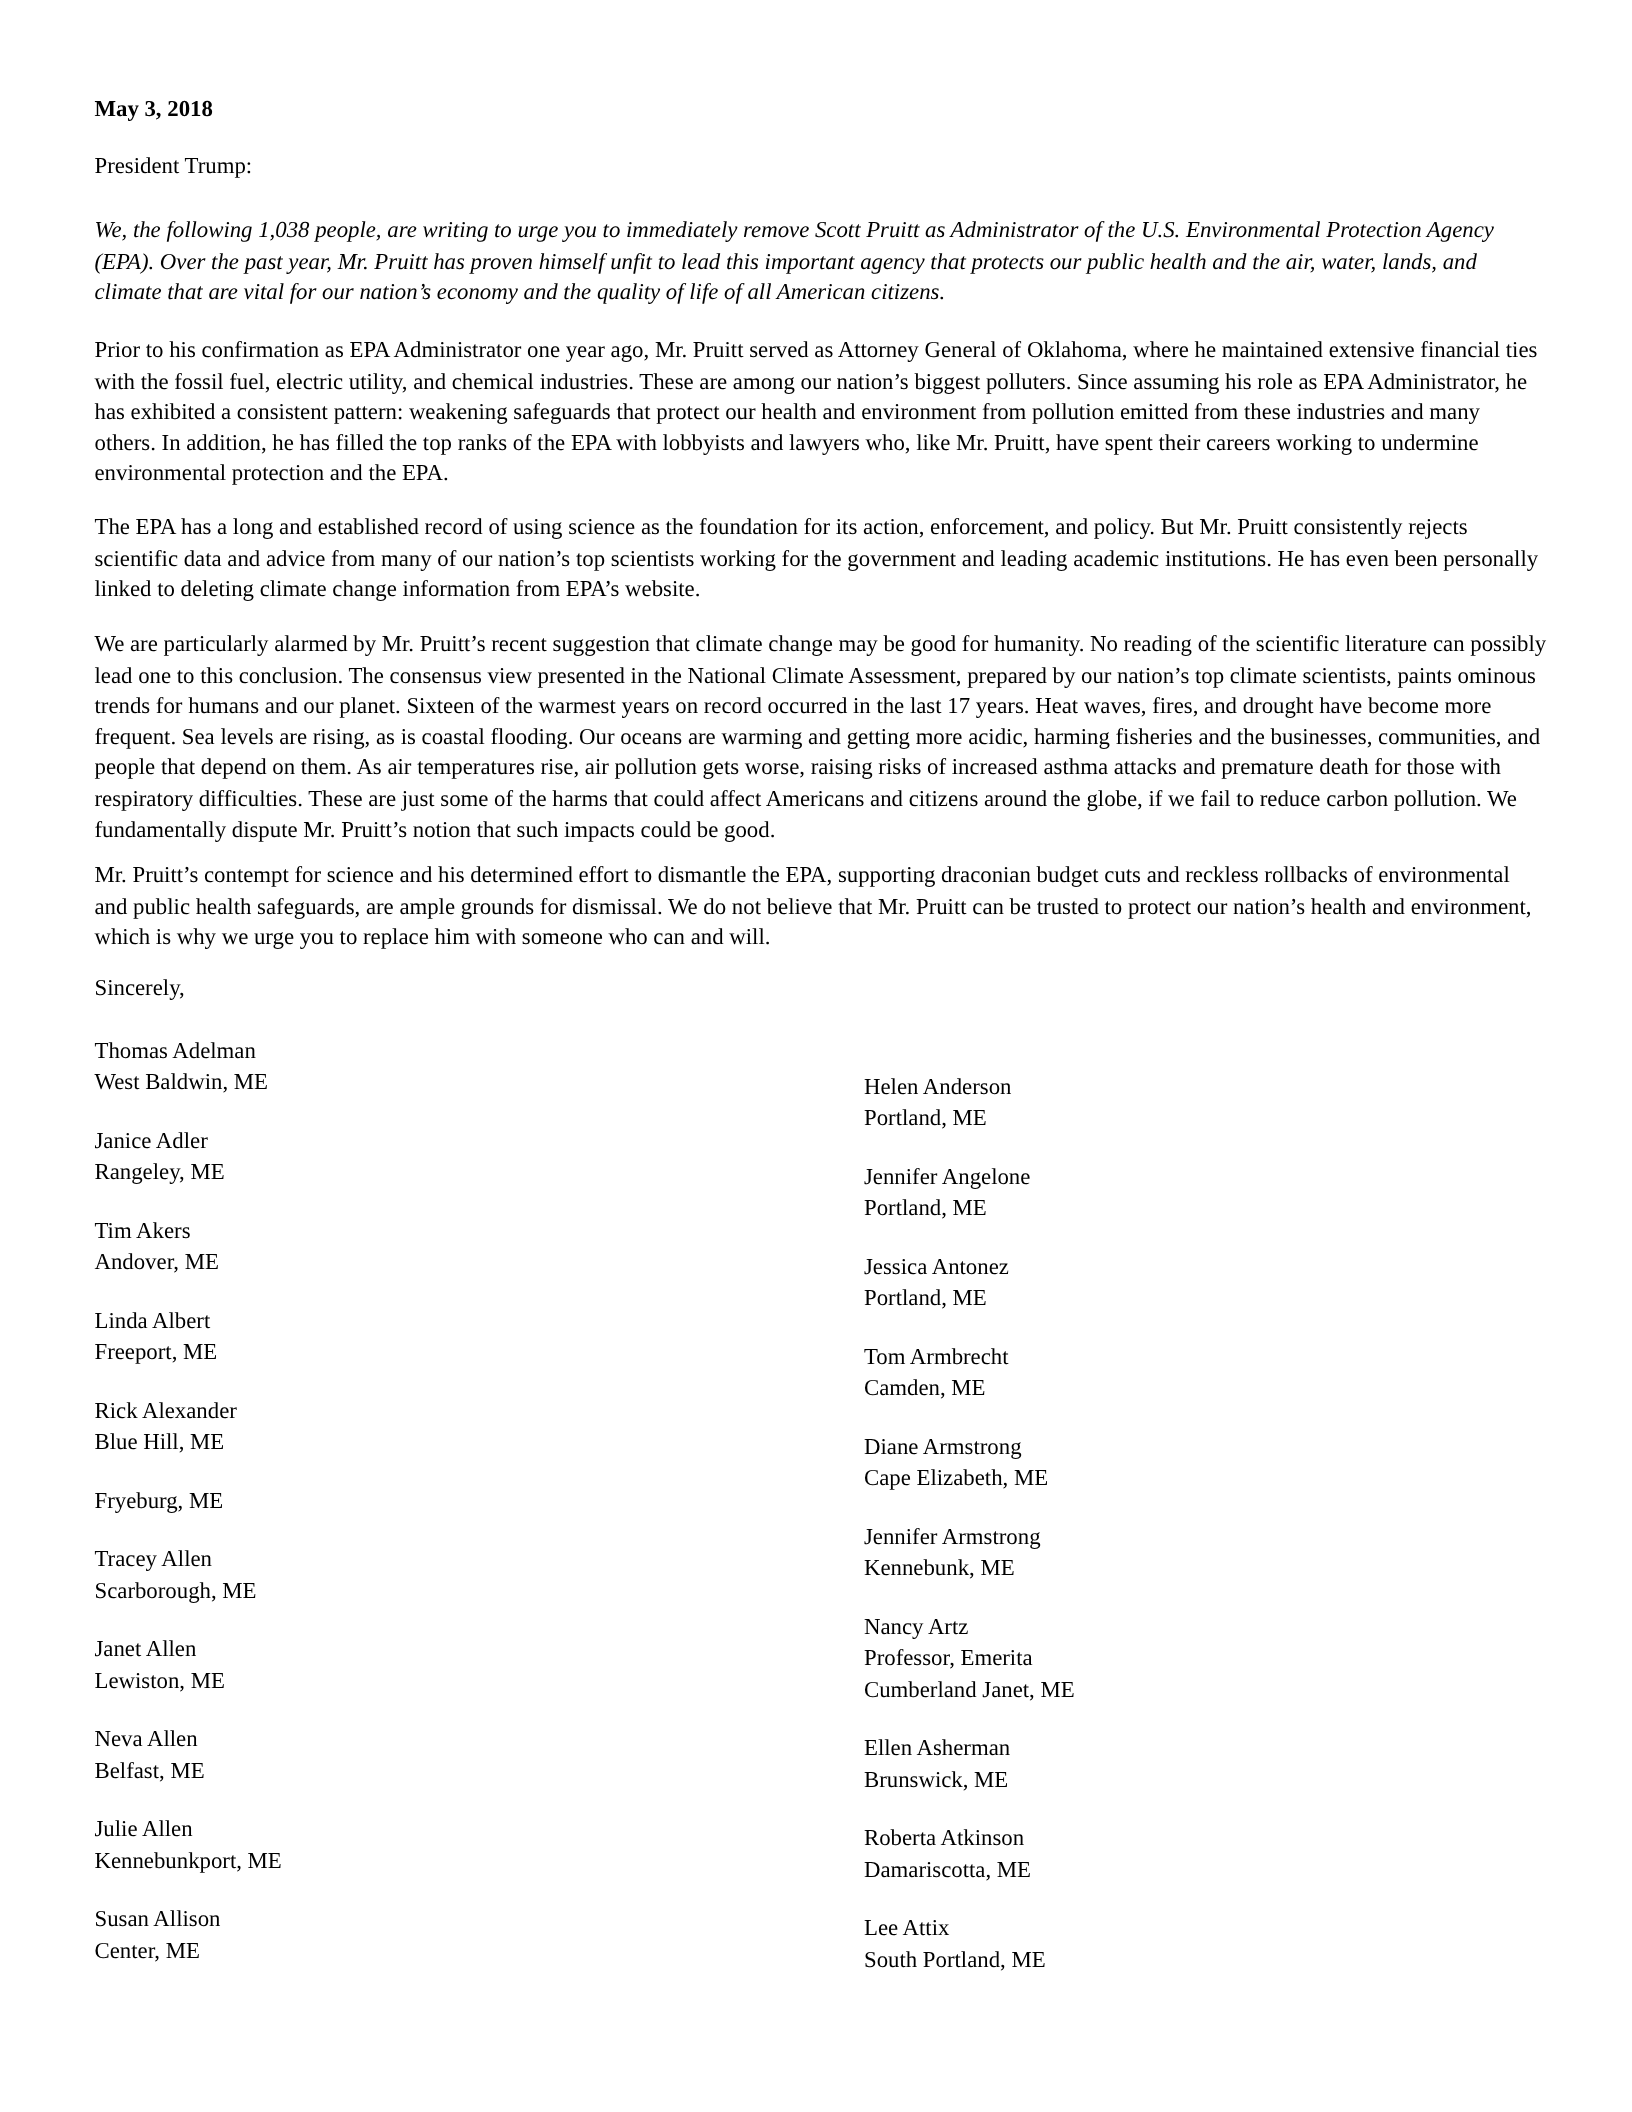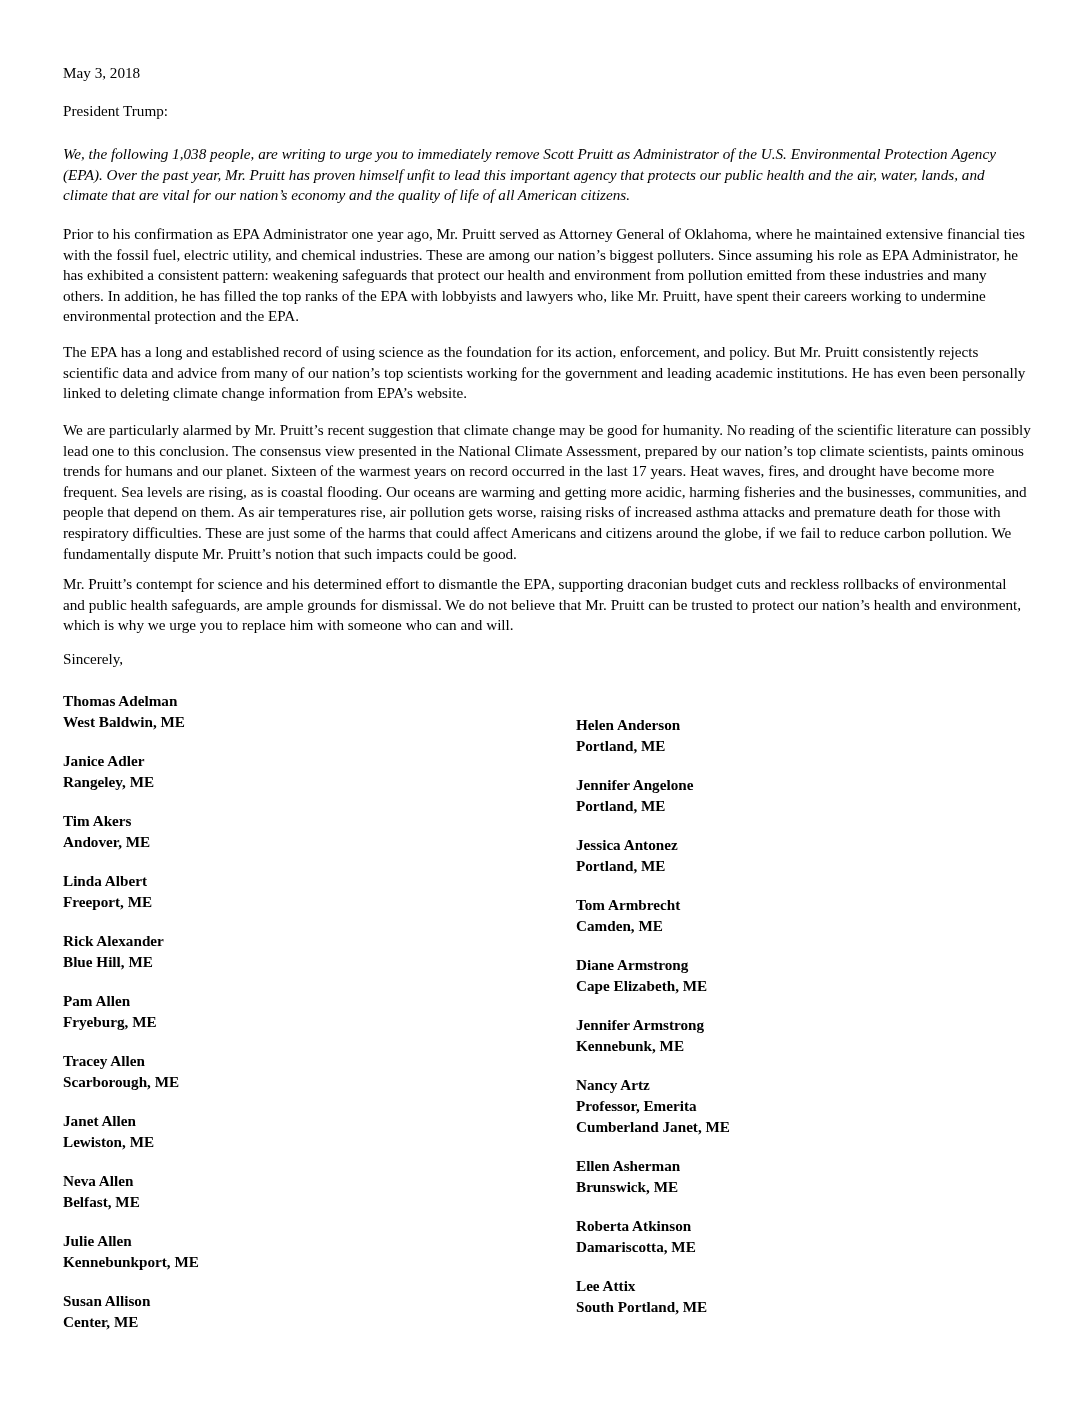--- a/index.html
+++ b/index.html
@@ -3,33 +3,33 @@
   <meta charset="utf-8">
   <style>
     html, body { margin: 0; padding: 0; background: #ffffff; }
     body {
       width: 1088px; height: 1408px; position: relative; overflow: hidden;
       font-family: "Liberation Serif", "DejaVu Serif", serif;
       color: #000000;
       font-size: 15.2px;
     }
     .page { position: absolute; left: 63px; top: 62px; width: 968px; }
-    .date { position: absolute; left: 0; top: 0; line-height: 21px; }
+    .date { position: absolute; left: 0; top: 0; line-height: 21px; font-weight: bold; }
     .salutation { position: absolute; left: 0; top: 38px; line-height: 21px; }
     .para { position: absolute; left: 0; width: 968px; line-height: 20.6px; margin: 0; }
     .p1 { top: 82px; font-style: italic; }
     .p2 { top: 162px; }
     .p3 { top: 280px; }
     .p4 { top: 358px; }
     .p5 { top: 512px; }
     .closing { position: absolute; left: 0; top: 586px; line-height: 21px; }
     .col { position: absolute; top: 628px; width: 400px; }
     .col-left { left: 0; }
     .col-right { left: 513px; margin-top: 24px; }
-    .sig { line-height: 21.2px; margin-bottom: 17.6px; font-weight: bold; }
+    .sig { line-height: 21.2px; margin-bottom: 17.6px; }
     .sig div { white-space: nowrap; }
   </style>
 </head>
 <body>
 
 <div class="page">
   <div class="date">May 3, 2018</div>
   <div class="salutation">President Trump:</div>
 
   <p class="para p1">We, the following 1,038 people, are writing to urge you to immediately remove Scott Pruitt as Administrator of the U.S. Environmental Protection Agency (EPA). Over the past year, Mr. Pruitt has proven himself unfit to lead this important agency that protects our public health and the air, water, lands, and climate that are vital for our nation’s economy and the quality of life of all American citizens.</p>
@@ -55,21 +55,20 @@
       </div>
     <div class="sig">
         <div>Linda Albert</div>
         <div>Freeport, ME</div>
       </div>
     <div class="sig">
         <div>Rick Alexander</div>
         <div>Blue Hill, ME</div>
       </div>
     <div class="sig">
-        <div>Pam Allen</div>
         <div>Fryeburg, ME</div>
       </div>
     <div class="sig">
         <div>Tracey Allen</div>
         <div>Scarborough, ME</div>
       </div>
     <div class="sig">
         <div>Janet Allen</div>
         <div>Lewiston, ME</div>
       </div>

